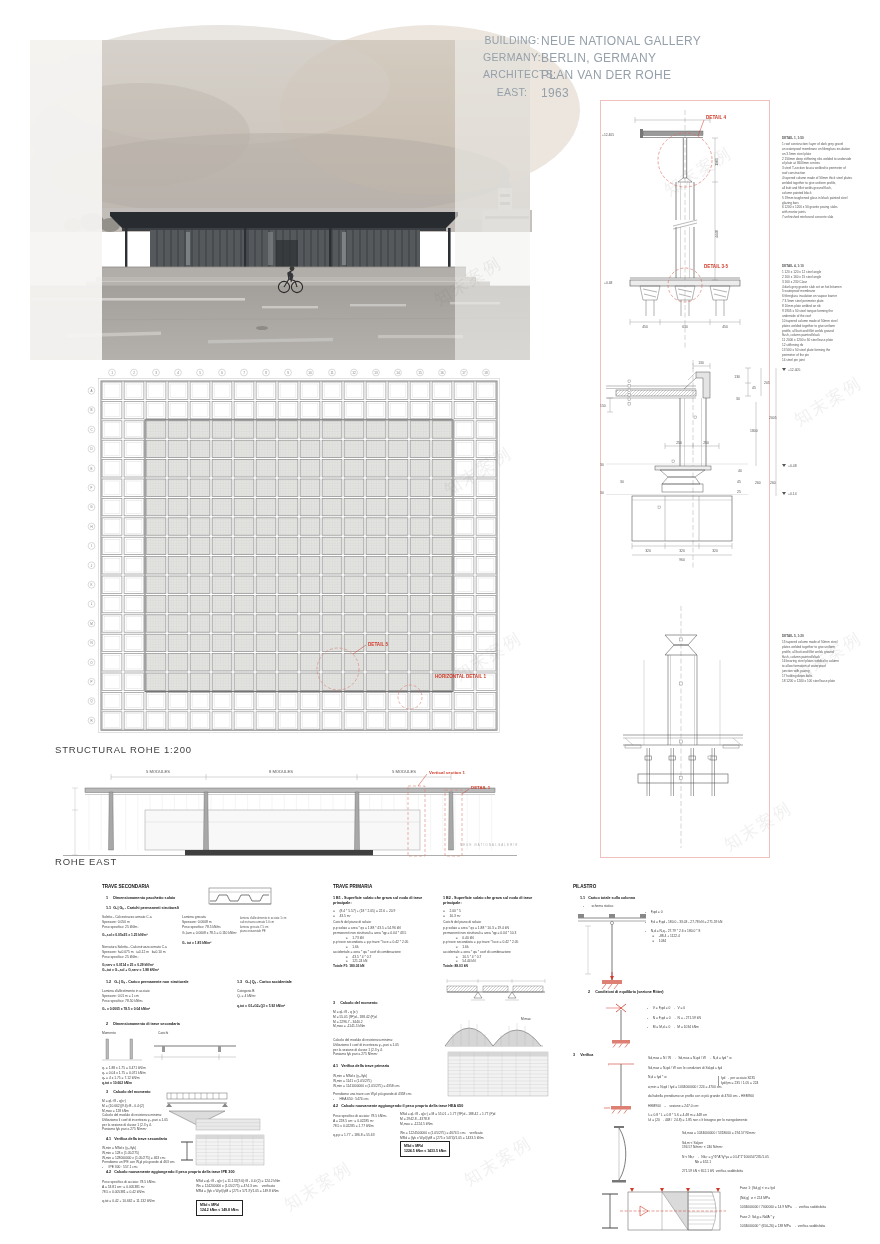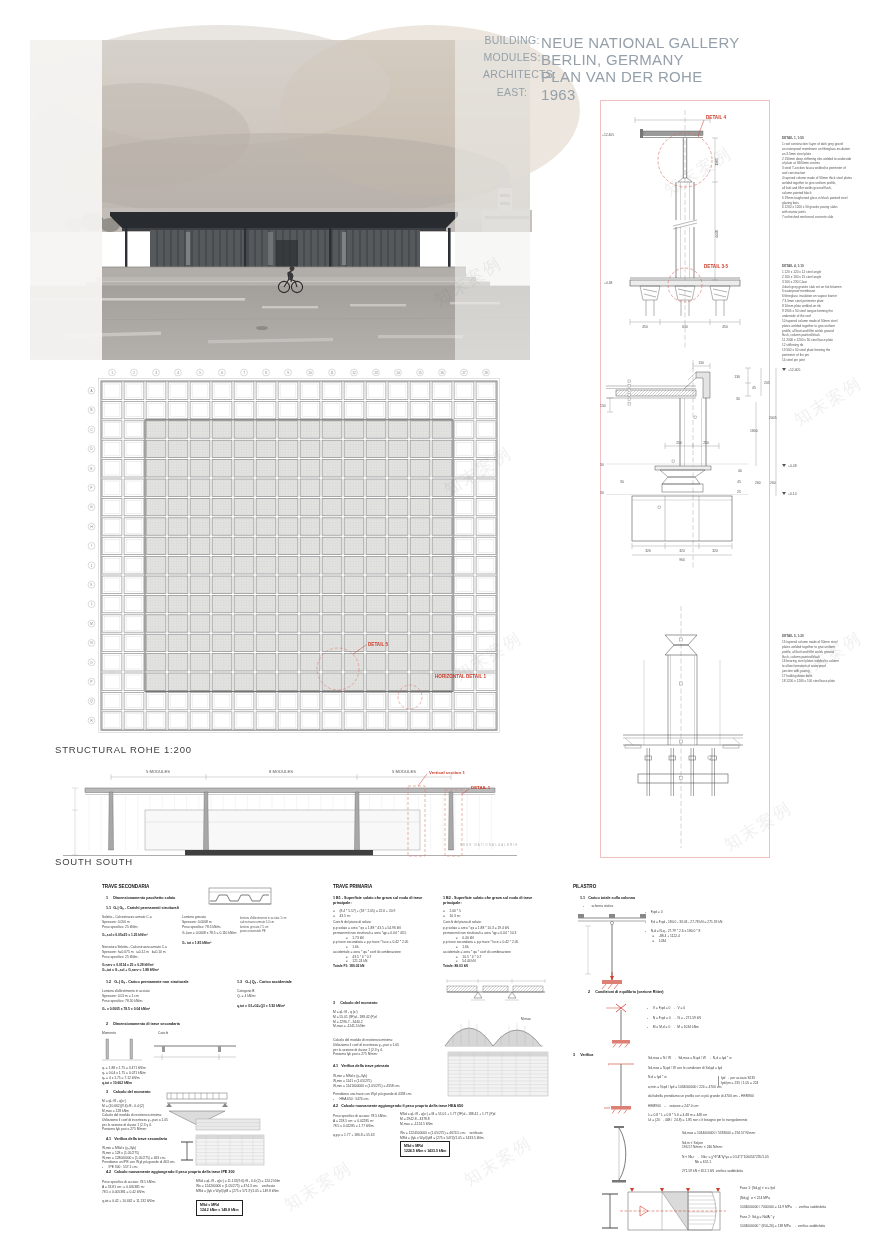--- a/index.html
+++ b/index.html
@@ -5,21 +5,21 @@
   html,body{margin:0;padding:0;background:#ffffff;}
   #board{position:relative;width:880px;height:1244px;background:#fff;
          font-family:"Liberation Sans",sans-serif;overflow:hidden;}
   .abs{position:absolute;}
   svg{display:block;overflow:visible;}
   svg text{font-family:"Liberation Sans",sans-serif;}
 
   
   .hdr-row{display:flex;height:17.2px;align-items:flex-start;text-align:center;}
   .hdr-label{width:58px;font-size:10.5px;color:#95a0aa;letter-spacing:.3px;}
-  .hdr-value{font-size:15px;color:#95a0aa;letter-spacing:.3px;white-space:nowrap;}
+  .hdr-value{font-size:12px;color:#95a0aa;letter-spacing:.3px;white-space:nowrap;}
 
   
   .title{font-size:9.5px;color:#3d3d3d;letter-spacing:.8px;white-space:nowrap;}
 
   
   .ct{font-size:3.3px;line-height:1.45;color:#3f3f3f;white-space:pre;}
   .ctb{font-weight:bold;color:#1d1d1d;}
   .ch{font-size:4.6px;font-weight:bold;color:#141414;white-space:pre;}
   .ch2{font-size:3.7px;font-weight:bold;color:#141414;white-space:pre;}
   .chw{font-size:3.7px;font-weight:bold;color:#141414;white-space:normal;width:106px;line-height:1.3;}
@@ -167,21 +167,21 @@
     <rect x="0" y="0" width="72" height="320" fill="#f5f4f2" opacity=".94"></rect>
     <rect x="425" y="0" width="75" height="320" fill="#f2f1ef" opacity=".60"></rect>
   </svg>
 
   <div class="abs" style="left:483px;top:34px">
     <div class="hdr-row">
       <span class="hdr-label">BUILDING:</span>
       <span class="hdr-value">NEUE NATIONAL GALLERY</span>
     </div>
     <div class="hdr-row">
-      <span class="hdr-label">MODULES:</span>
+      <span class="hdr-label">GERMANY:</span>
       <span class="hdr-value">BERLIN, GERMANY</span>
     </div>
     <div class="hdr-row">
       <span class="hdr-label">ARCHITECTS:</span>
       <span class="hdr-value">PLAN VAN DER ROHE</span>
     </div>
     <div class="hdr-row">
       <span class="hdr-label">EAST:</span>
       <span class="hdr-value">1963</span>
     </div>
@@ -1087,21 +1087,21 @@
 
     <rect x="353" y="24" width="17" height="70" fill="none" stroke="#dd8074" stroke-width=".6" stroke-dasharray="3,2"></rect>
     <rect x="390" y="28" width="17" height="66" fill="none" stroke="#dd8074" stroke-width=".6" stroke-dasharray="3,2"></rect>
     <line x1="363" y1="24" x2="372" y2="12" stroke="#cf3a28" stroke-width=".5"></line>
     <text x="374" y="12" font-size="4.4" font-weight="bold" fill="#cf3a28">Vertical section 1</text>
     <line x1="407" y1="32" x2="414" y2="27" stroke="#cf3a28" stroke-width=".5"></line>
     <text x="416" y="27" font-size="4.4" font-weight="bold" fill="#cf3a28">DETAIL 1</text>
 
     <text x="405" y="84" font-size="2.8" letter-spacing="1.2" fill="#a9a9a9">NEUE NATIONALGALERIE</text>
   </svg>
-  <div class="abs title" style="left:55px;top:856px">SOUTH SOUTH</div>
+  <div class="abs title" style="left:55px;top:856px">ROHE EAST</div>
 
   <div class="abs ch" style="left:102px;top:884px">TRAVE SECONDARIA</div>
   <div class="abs ch2" style="left:106px;top:896px">1     Dimensionamento pacchetto solaio</div>
   <div class="abs ch2" style="left:106px;top:905px">1.1  G₁| Gₖ - Carichi permanenti strutturali</div>
   <div class="abs ct" style="left:102px;top:915px">Soletta - Calcestruzzo armato C.a<br>Spessore: 0.050 m<br>Peso specifico: 25 kN/m³</div>
   <div class="abs ct" style="left:182px;top:915px">Lamiera grecata<br>Spessore: 0.0008 m<br>Peso specifico: 78.5 kN/m³</div>
   <div class="abs ct ctb" style="left:102px;top:933px">G₁,sol = 0.05x25 = 1.25 kN/m²</div>
   <div class="abs ct" style="left:182px;top:931px">G₁,lam = 0.0008 x 78.5 = 0.110 kN/m²</div>
   <div class="abs ct ctb" style="left:182px;top:941px">G₁ tot = 1.85 kN/m²</div>
   <div class="abs ct" style="left:102px;top:945px">Nervatura Soletta - Calcestruzzo armato C.a<br>Spessore: h=0.075 m   i=0.12 m   b=0.10 m<br>Peso specifico: 25 kN/m³</div>

